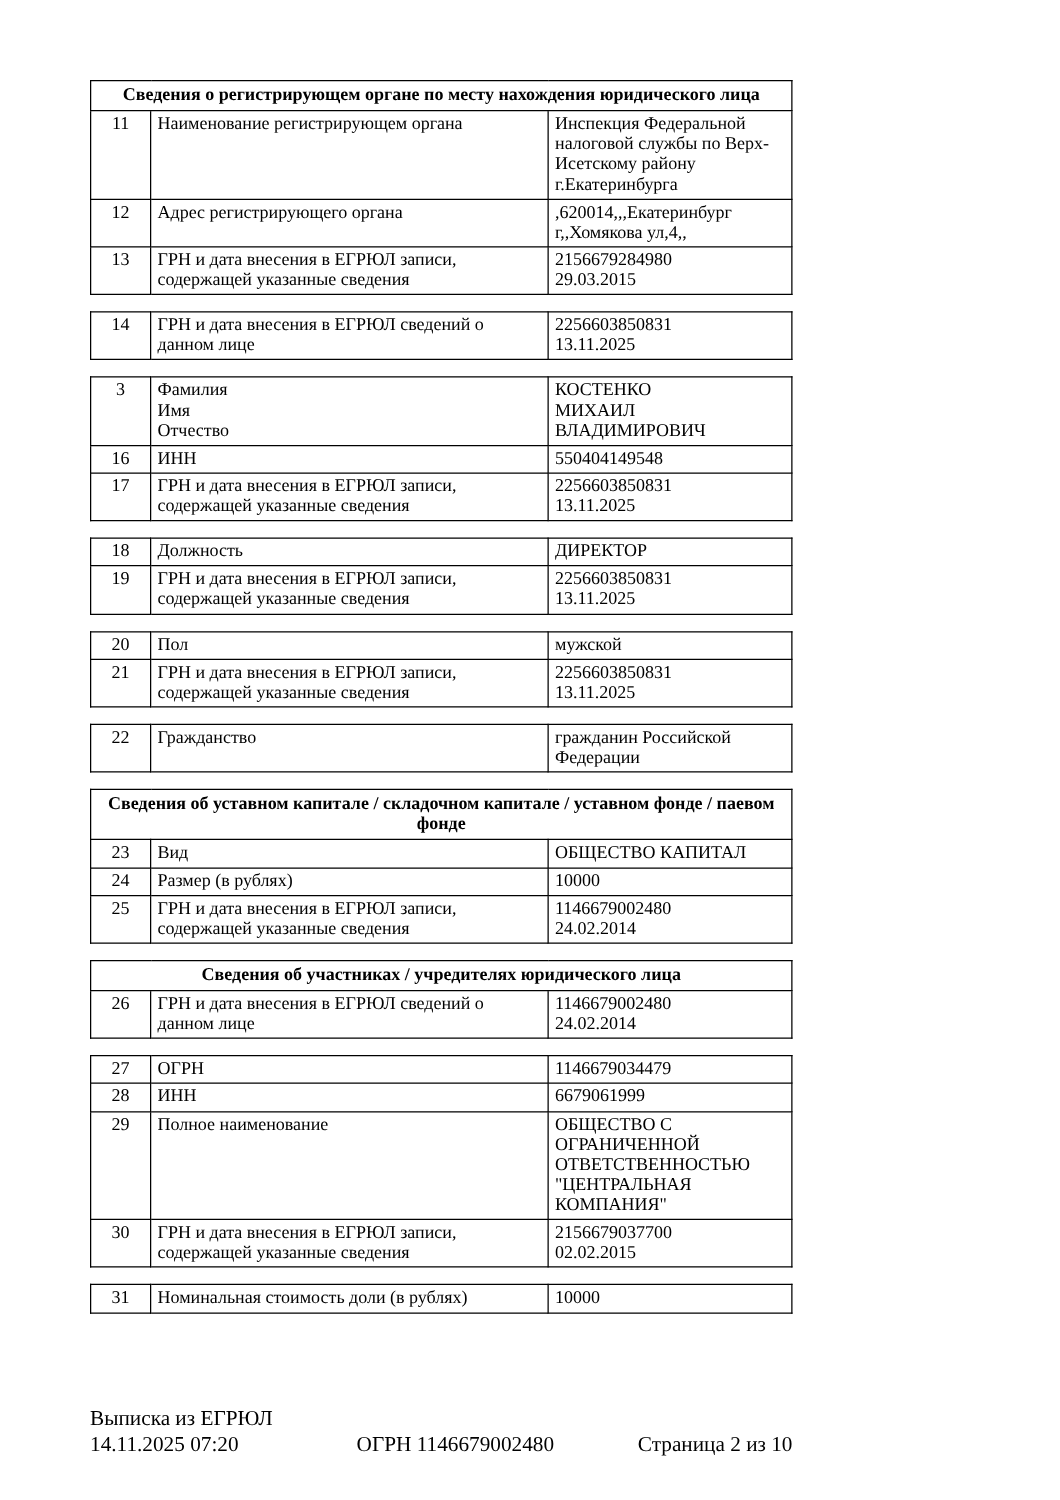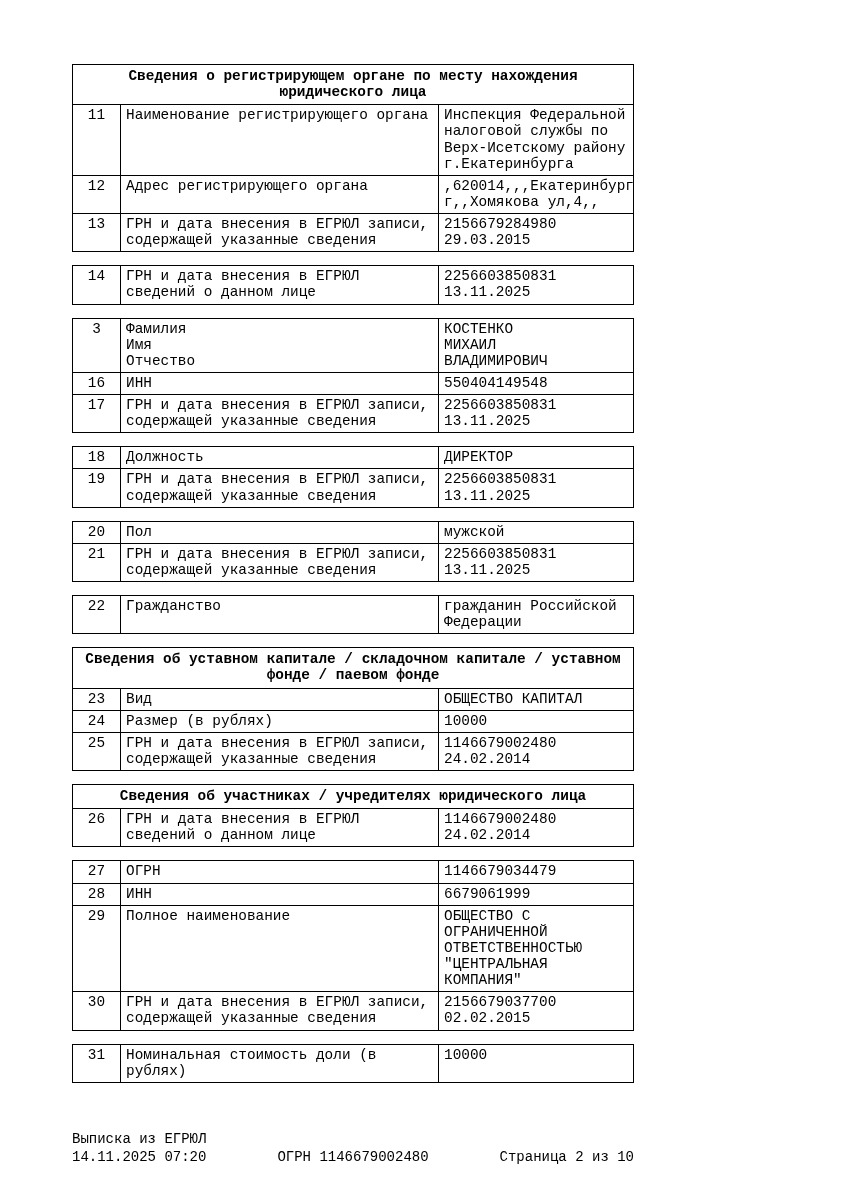--- a/index.html
+++ b/index.html
@@ -13,21 +13,20 @@
     font-family: "Liberation Serif", serif;
     color: #000000;
     position: relative;
   }
   .page {
     position: relative;
     width: 692px;
     height: 1200px;
     box-sizing: border-box;
     padding: 64px 58px 0 72px;
-    font-family: Liberation Mono, monospace;
   }
   table.doc {
     border-collapse: collapse;
     width: 100%;
     table-layout: fixed;
   }
   table.doc td {
     border: 1px solid #000000;
     padding: 2px 5px 3px 5px;
     font-size: 14.4px;
@@ -57,21 +56,21 @@
     font-size: 0;
   }
   .multi {
     white-space: pre-line;
   }
   .footer {
     position: absolute;
     left: 72px;
     right: 58px;
     bottom: 34px;
-    font-size: 14px;
+    font-size: 17px;
     line-height: 1.25;
     display: flex;
     justify-content: space-between;
     align-items: flex-end;
   }
   .footer .left { text-align: left; white-space: pre-line; }
   .footer .center { text-align: center; margin-top: 36px; }
   .footer .right { text-align: center; }
 </style>
 </head>
@@ -83,21 +82,21 @@
       <col style="width:48px">
       <col style="width:318px">
       <col>
     </colgroup>
     <tbody id="table-body">
         <tr class="section">
           <td colspan="3">Сведения о регистрирующем органе по месту нахождения юридического лица</td>
         </tr>
         <tr>
           <td class="num">11</td>
-          <td class="label multi">Наименование регистрирующего органа</td>
+          <td class="label multi">Наименование регистрирующем органа</td>
           <td class="value multi">Инспекция Федеральной налоговой службы по Верх-Исетскому району г.Екатеринбурга</td>
         </tr>
         <tr>
           <td class="num">12</td>
           <td class="label multi">Адрес регистрирующего органа</td>
           <td class="value multi">,620014,,,Екатеринбург г,,Хомякова ул,4,,</td>
         </tr>
         <tr>
           <td class="num">13</td>
           <td class="label multi">ГРН и дата внесения в ЕГРЮЛ записи, содержащей указанные сведения</td>

